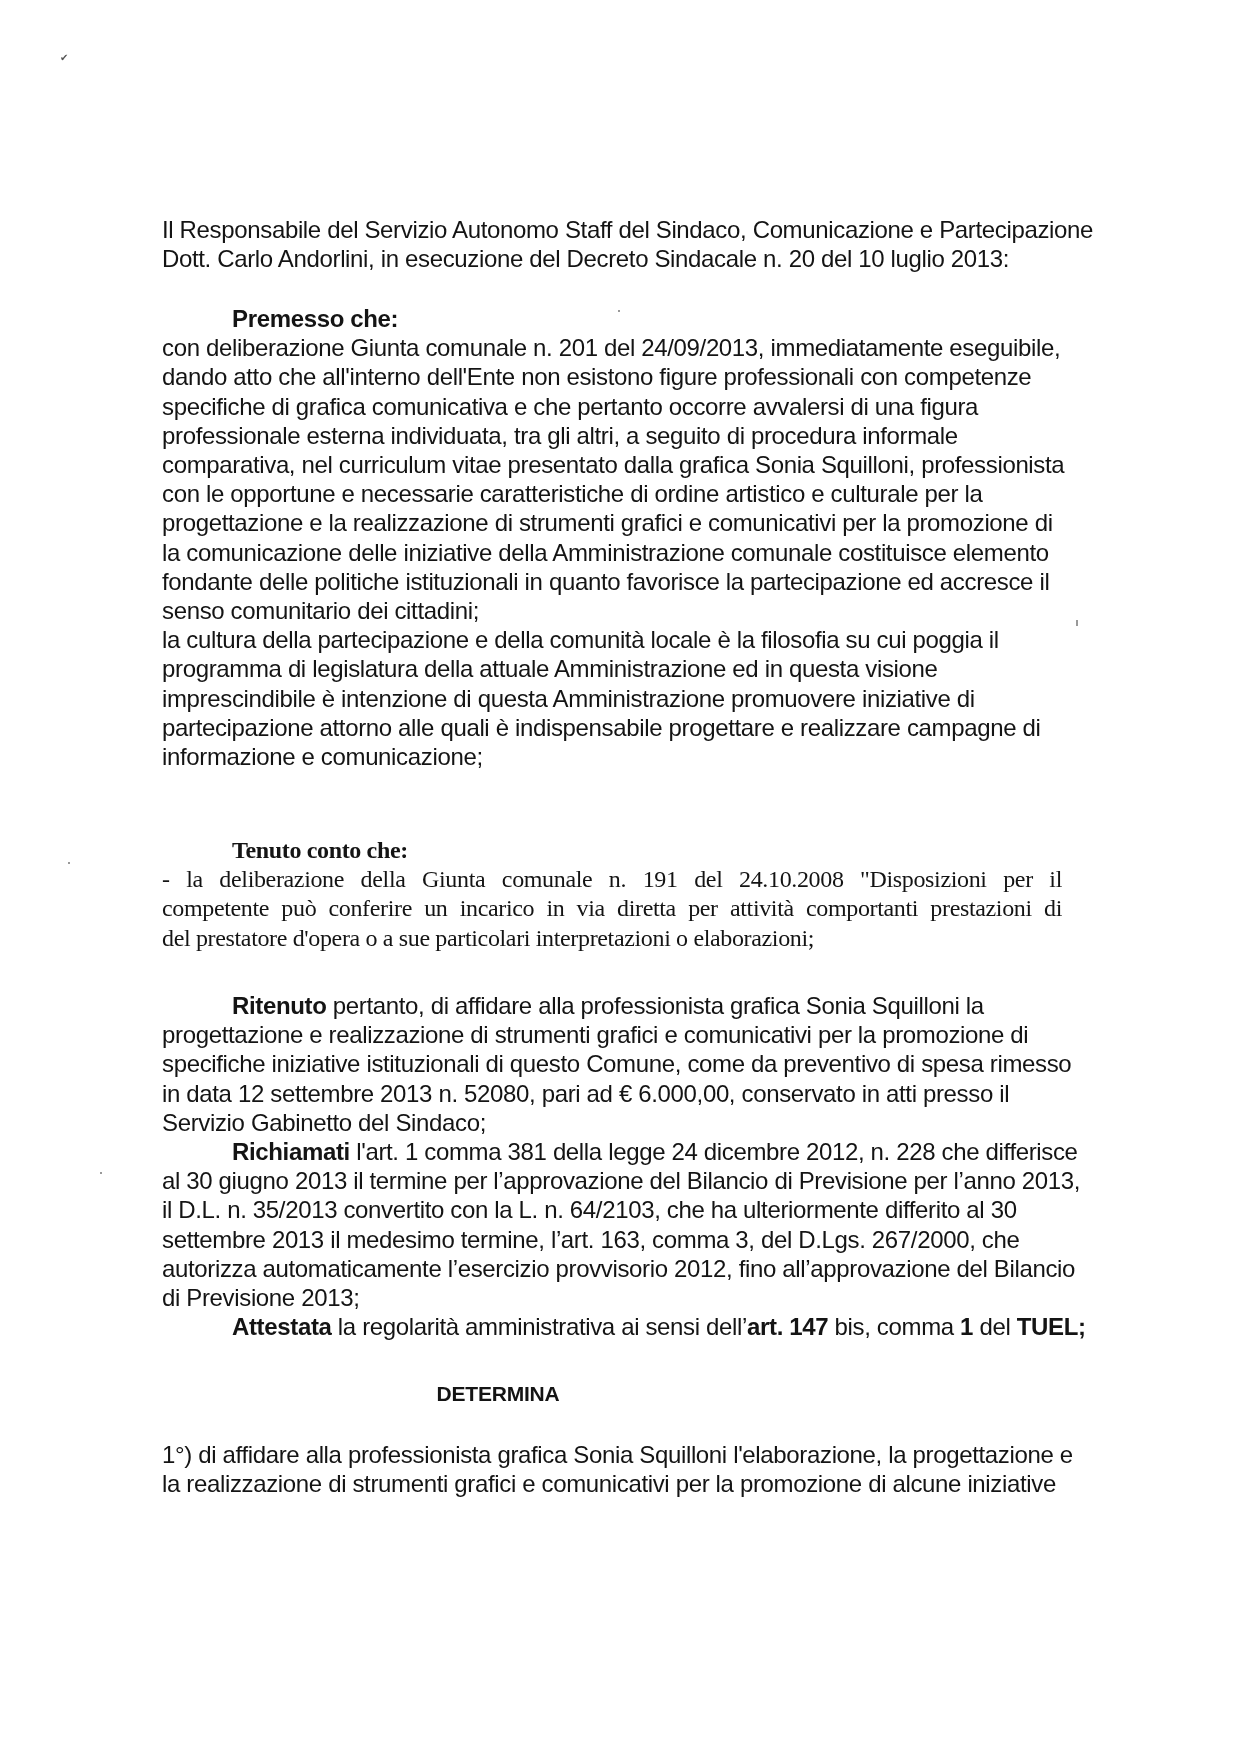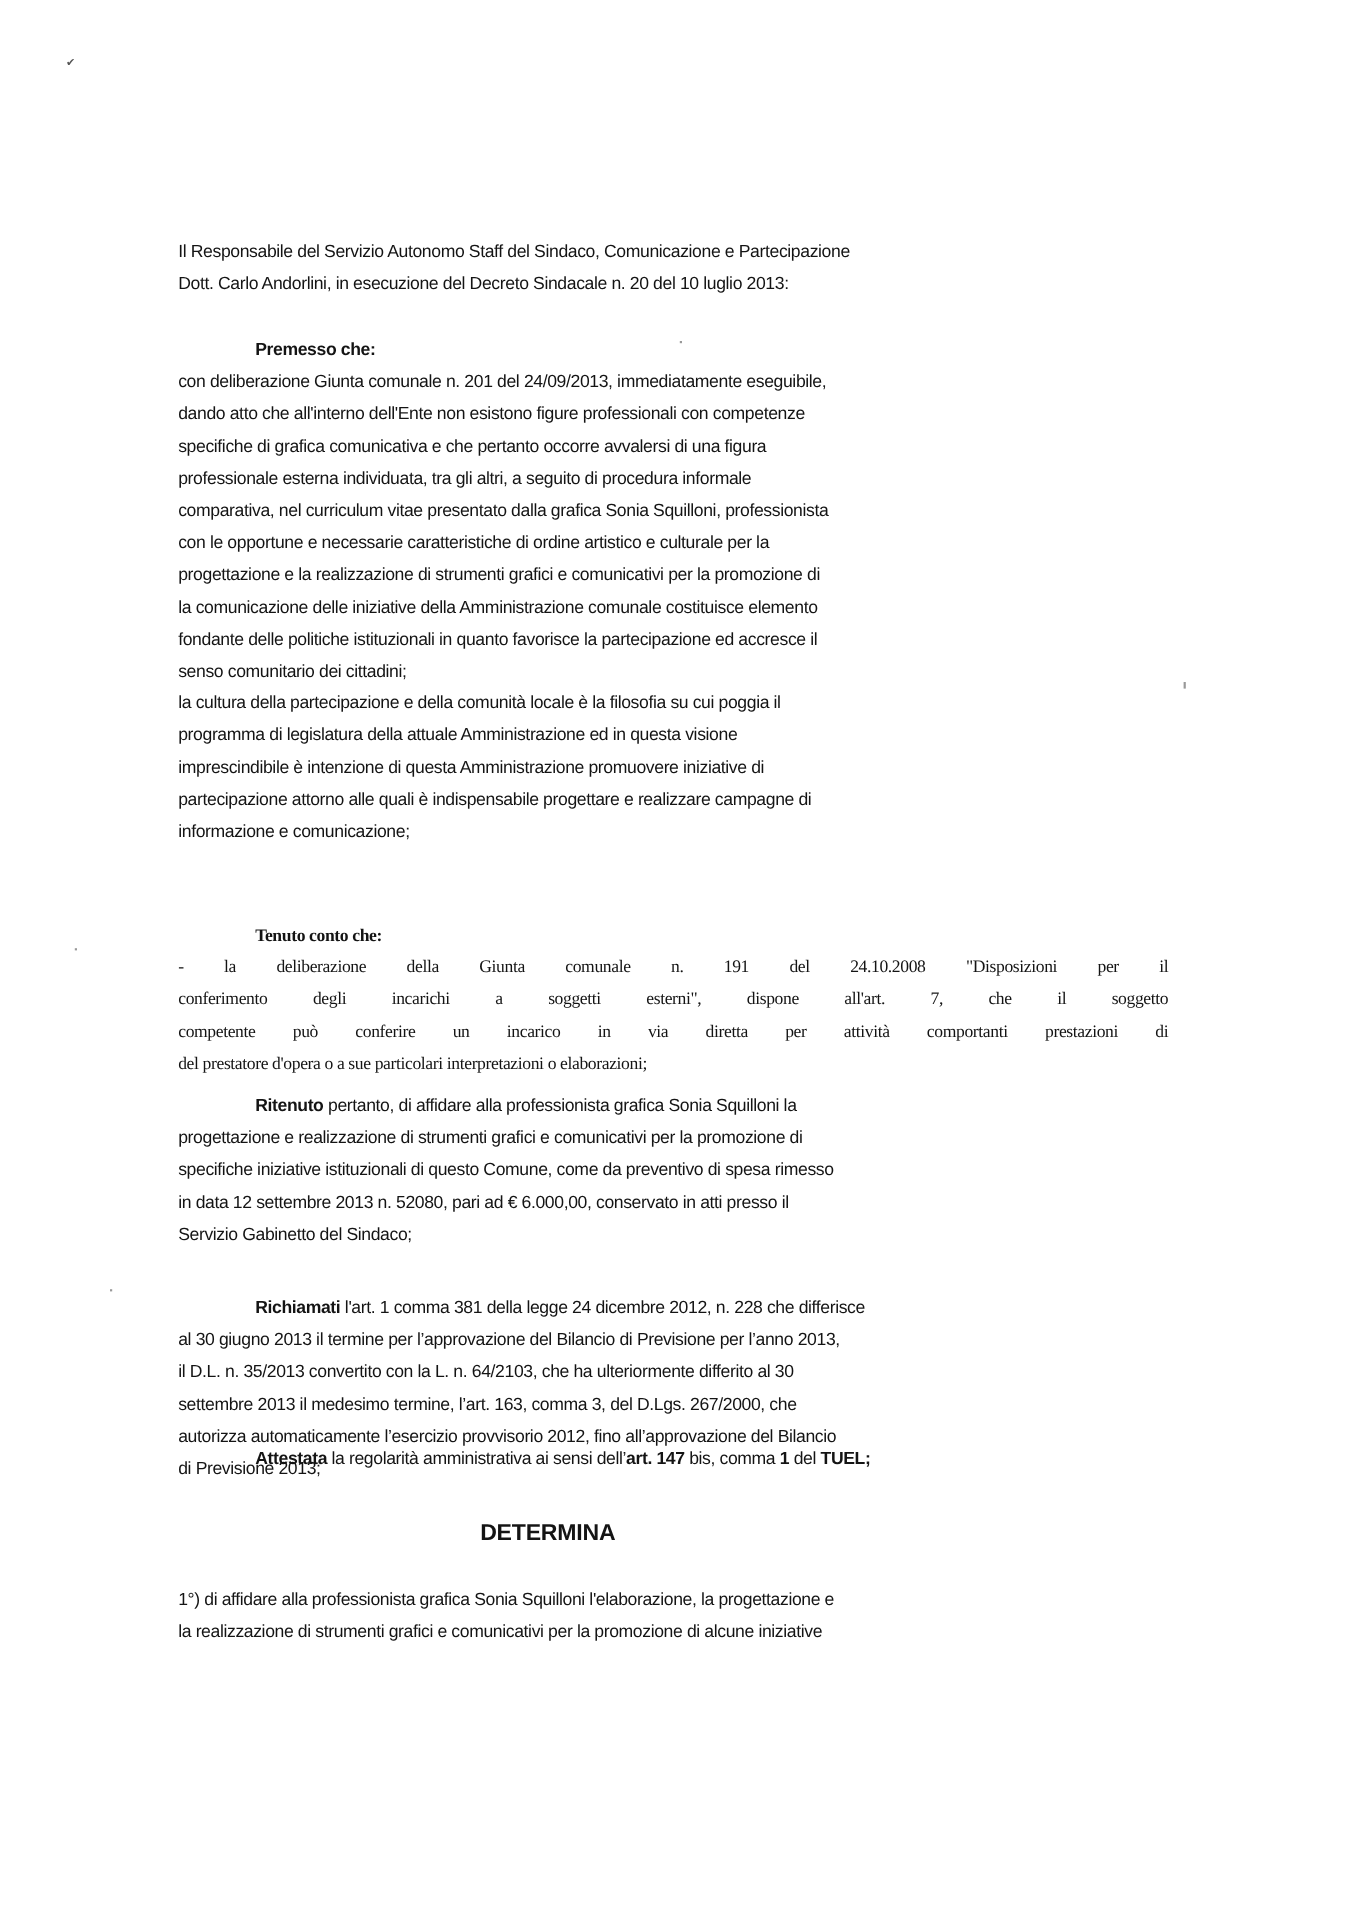--- a/index.html
+++ b/index.html
@@ -8,21 +8,21 @@
   .page { position: absolute; left: 0; top: 0; width: 1240px; height: 1754px; background: #fff; }
   .speck { position: absolute; left: 60px; top: 52px; font-size: 10px; color: #555; }
   .mark { position: absolute; width: 2px; height: 2px; background: #999; }
   .line { display: block; white-space: nowrap; }
   .justify { display: block; text-align: justify; text-align-last: justify; white-space: normal; }
   .indent { padding-left: 70px; }
   .bold { font-weight: bold; }
   .heading { display: block; padding-left: 70px; font-weight: bold; }
   .center-title { position: absolute; left: 0; width: 996px; text-align: center;
                   top: 1382px; font-weight: bold; font-size: 21px; letter-spacing: -0.2px; }
-  .block { position: absolute; left: 162px; width: 900px; font-size: 16px; line-height: 29.2px; letter-spacing: -0.35px; }
+  .block { position: absolute; left: 162px; width: 900px; font-size: 24px; line-height: 29.2px; letter-spacing: -0.35px; }
 </style>
 </head>
 <body>
 
 <div class="page">
 
   <span class="speck">✔</span>
   <span class="mark" style="left:618px;top:310px"></span>
   <span class="mark" style="left:68px;top:862px"></span>
   <span class="mark" style="left:100px;top:1172px"></span>
@@ -48,34 +48,33 @@
     <span class="line">la cultura della partecipazione e della comunità locale è la filosofia su cui poggia il</span>
     <span class="line">programma di legislatura della attuale Amministrazione ed in questa visione</span>
     <span class="line">imprescindibile è intenzione di questa Amministrazione promuovere iniziative di</span>
     <span class="line">partecipazione attorno alle quali è indispensabile progettare e realizzare campagne di</span>
     <span class="line">informazione e comunicazione;</span>
   </div>
 
   <div class="block" style="top:836px;font-family:Liberation Serif, serif;">
     <span class="heading">Tenuto conto che:</span>
     <span class="justify">- la   deliberazione della Giunta comunale n. 191 del 24.10.2008 "Disposizioni per il</span>
-    <span class="justify">conferimento degli incarichi a soggetti esterni", dispone all'art. 7, che il soggetto</span>
     <span class="justify">competente può conferire un incarico in via diretta per attività comportanti prestazioni di</span>
     <span class="line">del prestatore d'opera o a sue particolari interpretazioni o elaborazioni;</span>
   </div>
 
   <div class="block" style="top:991px;">
     <span class="line indent"><span class="bold">Ritenuto</span><span> pertanto, di affidare alla professionista grafica Sonia Squilloni la</span></span>
     <span class="line">progettazione e realizzazione di strumenti grafici e comunicativi per la promozione di</span>
     <span class="line">specifiche iniziative istituzionali di questo Comune, come da preventivo di spesa rimesso</span>
     <span class="line">in data 12 settembre 2013 n. 52080, pari ad € 6.000,00, conservato in atti presso il</span>
     <span class="line">Servizio Gabinetto del Sindaco;</span>
   </div>
 
-  <div class="block" style="top:1175px;">
+  <div class="block" style="top:1137px;">
     <span class="line indent"><span class="bold">Richiamati</span><span> l'art. 1 comma 381 della legge 24 dicembre 2012, n. 228 che differisce</span></span>
     <span class="line">al 30 giugno 2013 il termine per l’approvazione del Bilancio di Previsione per l’anno 2013,</span>
     <span class="line">il D.L. n. 35/2013 convertito con la L. n. 64/2103, che ha ulteriormente differito al 30</span>
     <span class="line">settembre 2013 il medesimo termine, l’art. 163, comma 3, del D.Lgs. 267/2000, che</span>
     <span class="line">autorizza automaticamente l’esercizio provvisorio 2012, fino all’approvazione del Bilancio</span>
     <span class="line">di Previsione 2013;</span>
   </div>
 
   <div class="block" style="top:1312px;">
     <span class="line indent"><span class="bold">Attestata</span><span> la regolarità amministrativa ai sensi dell’</span><span class="bold">art. 147</span><span> bis, comma </span><span class="bold">1</span><span> del </span><span class="bold">TUEL;</span></span>

